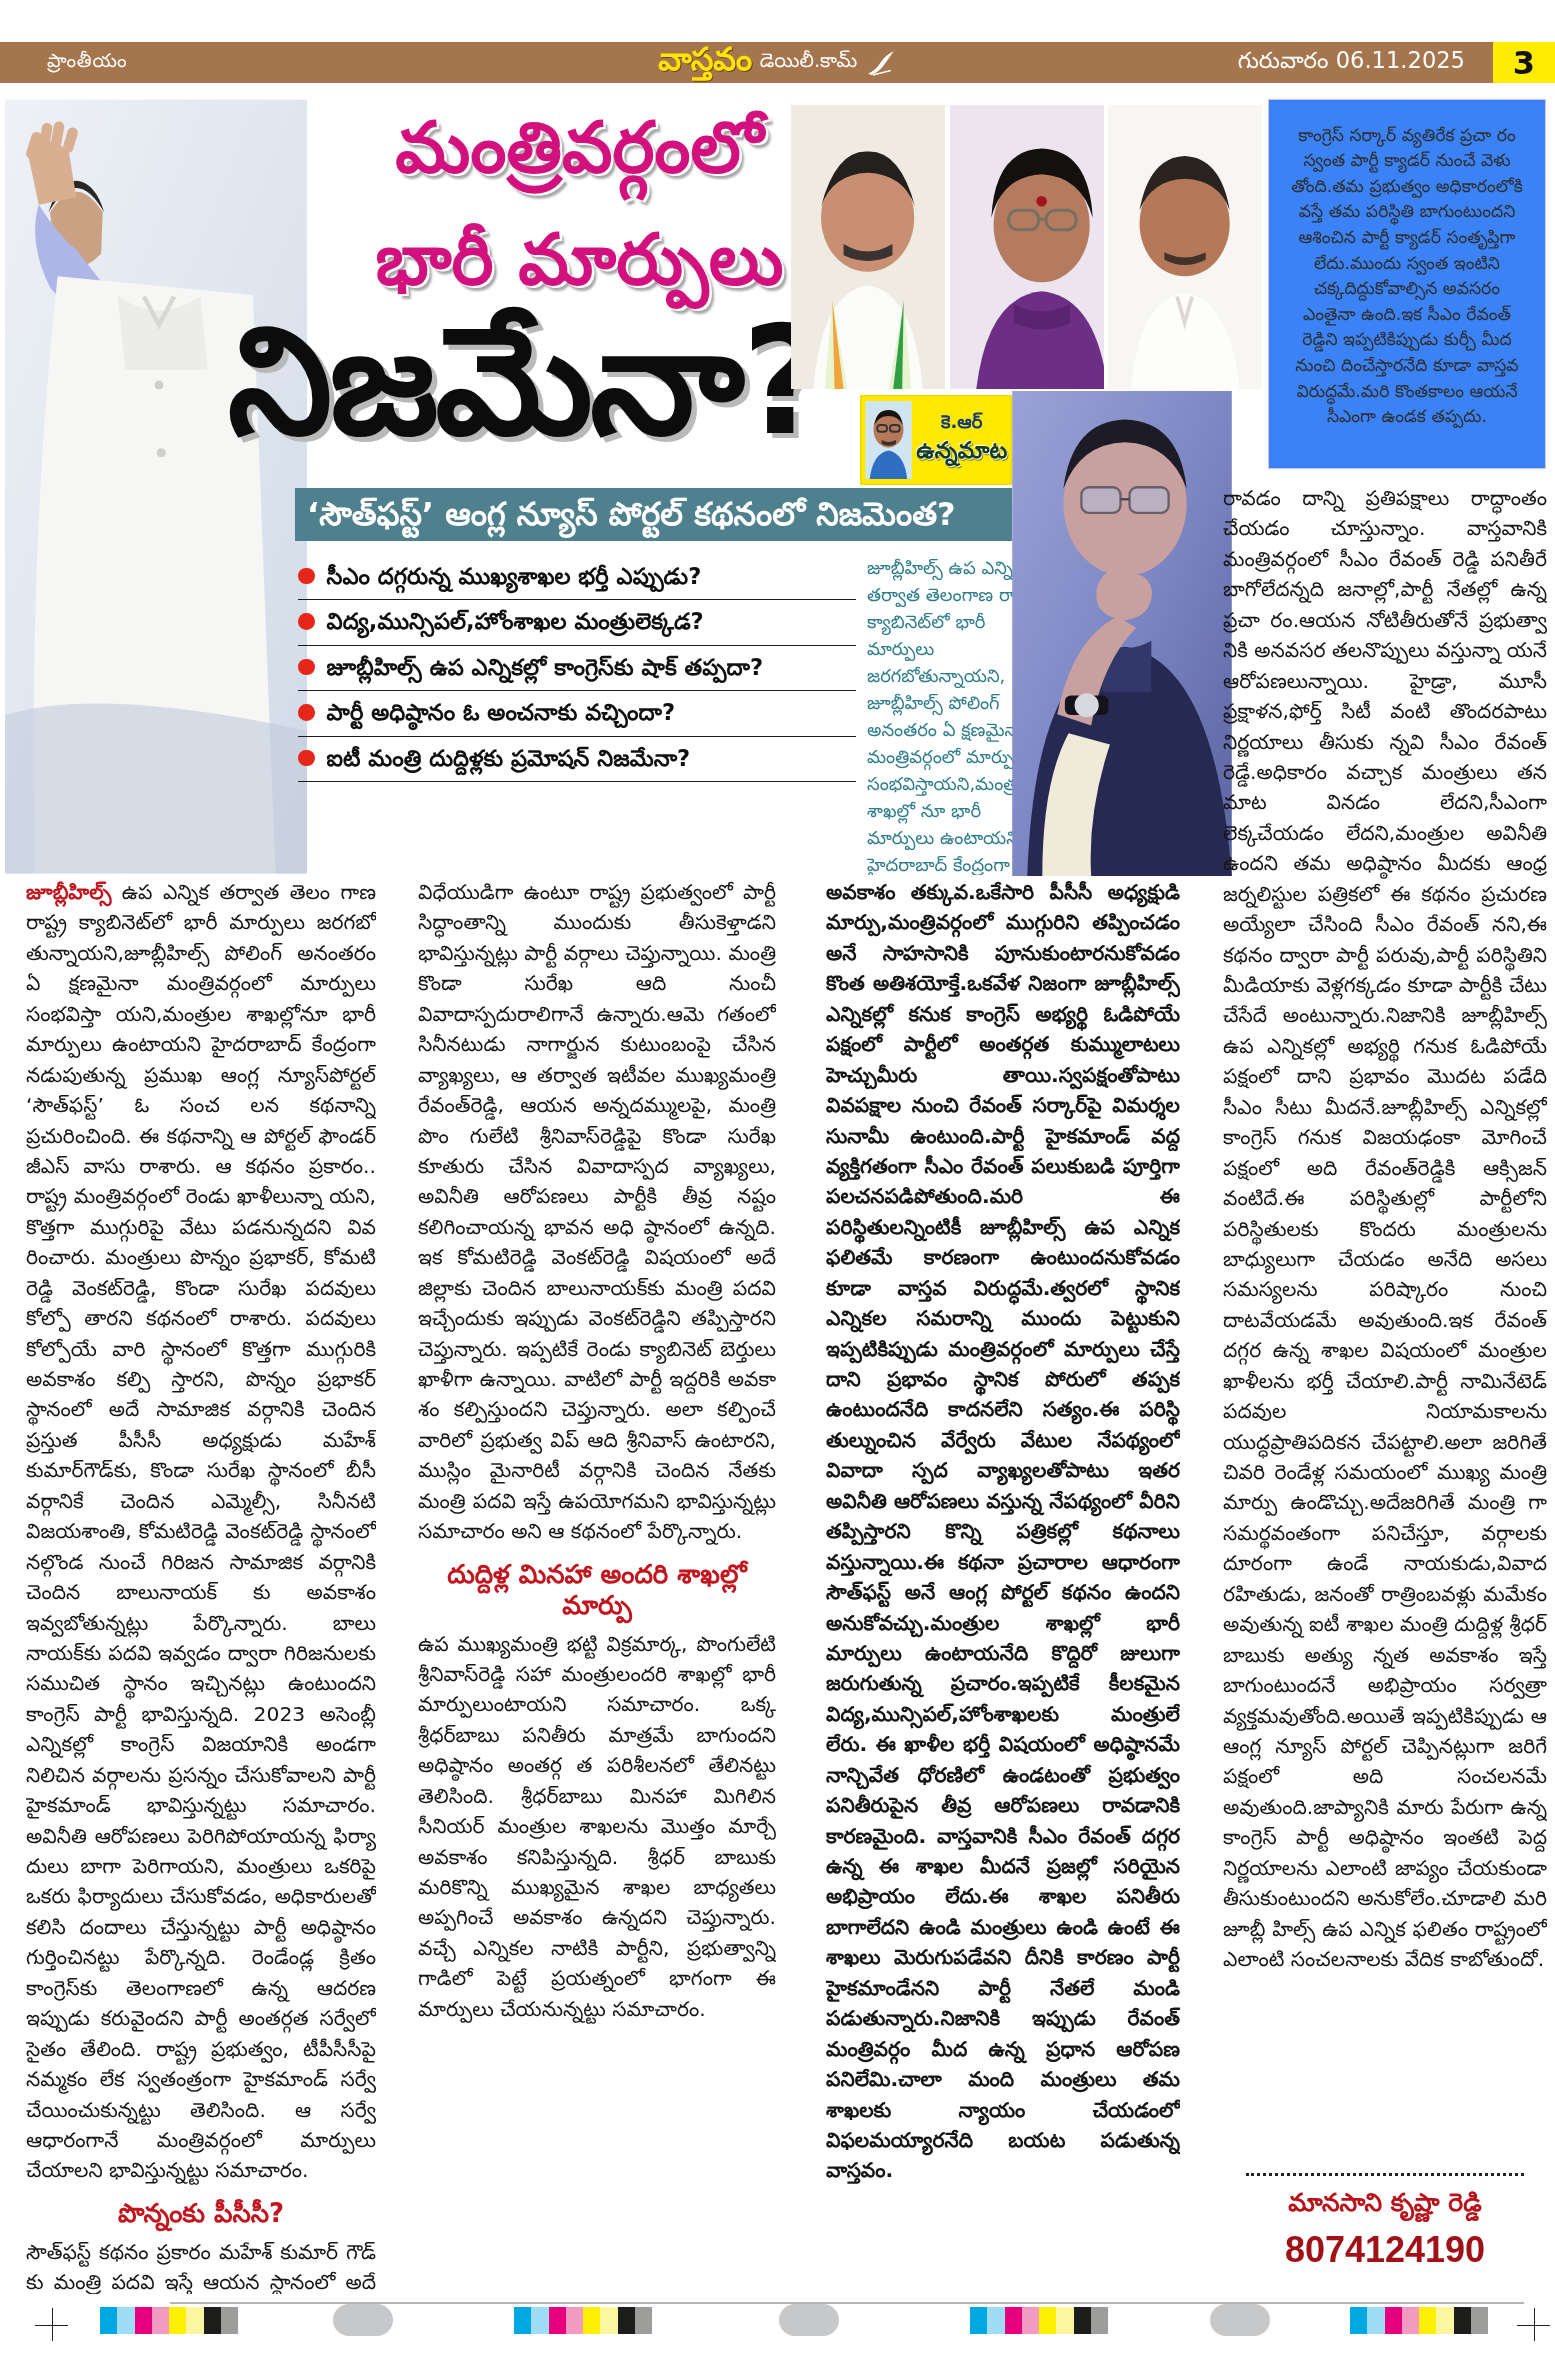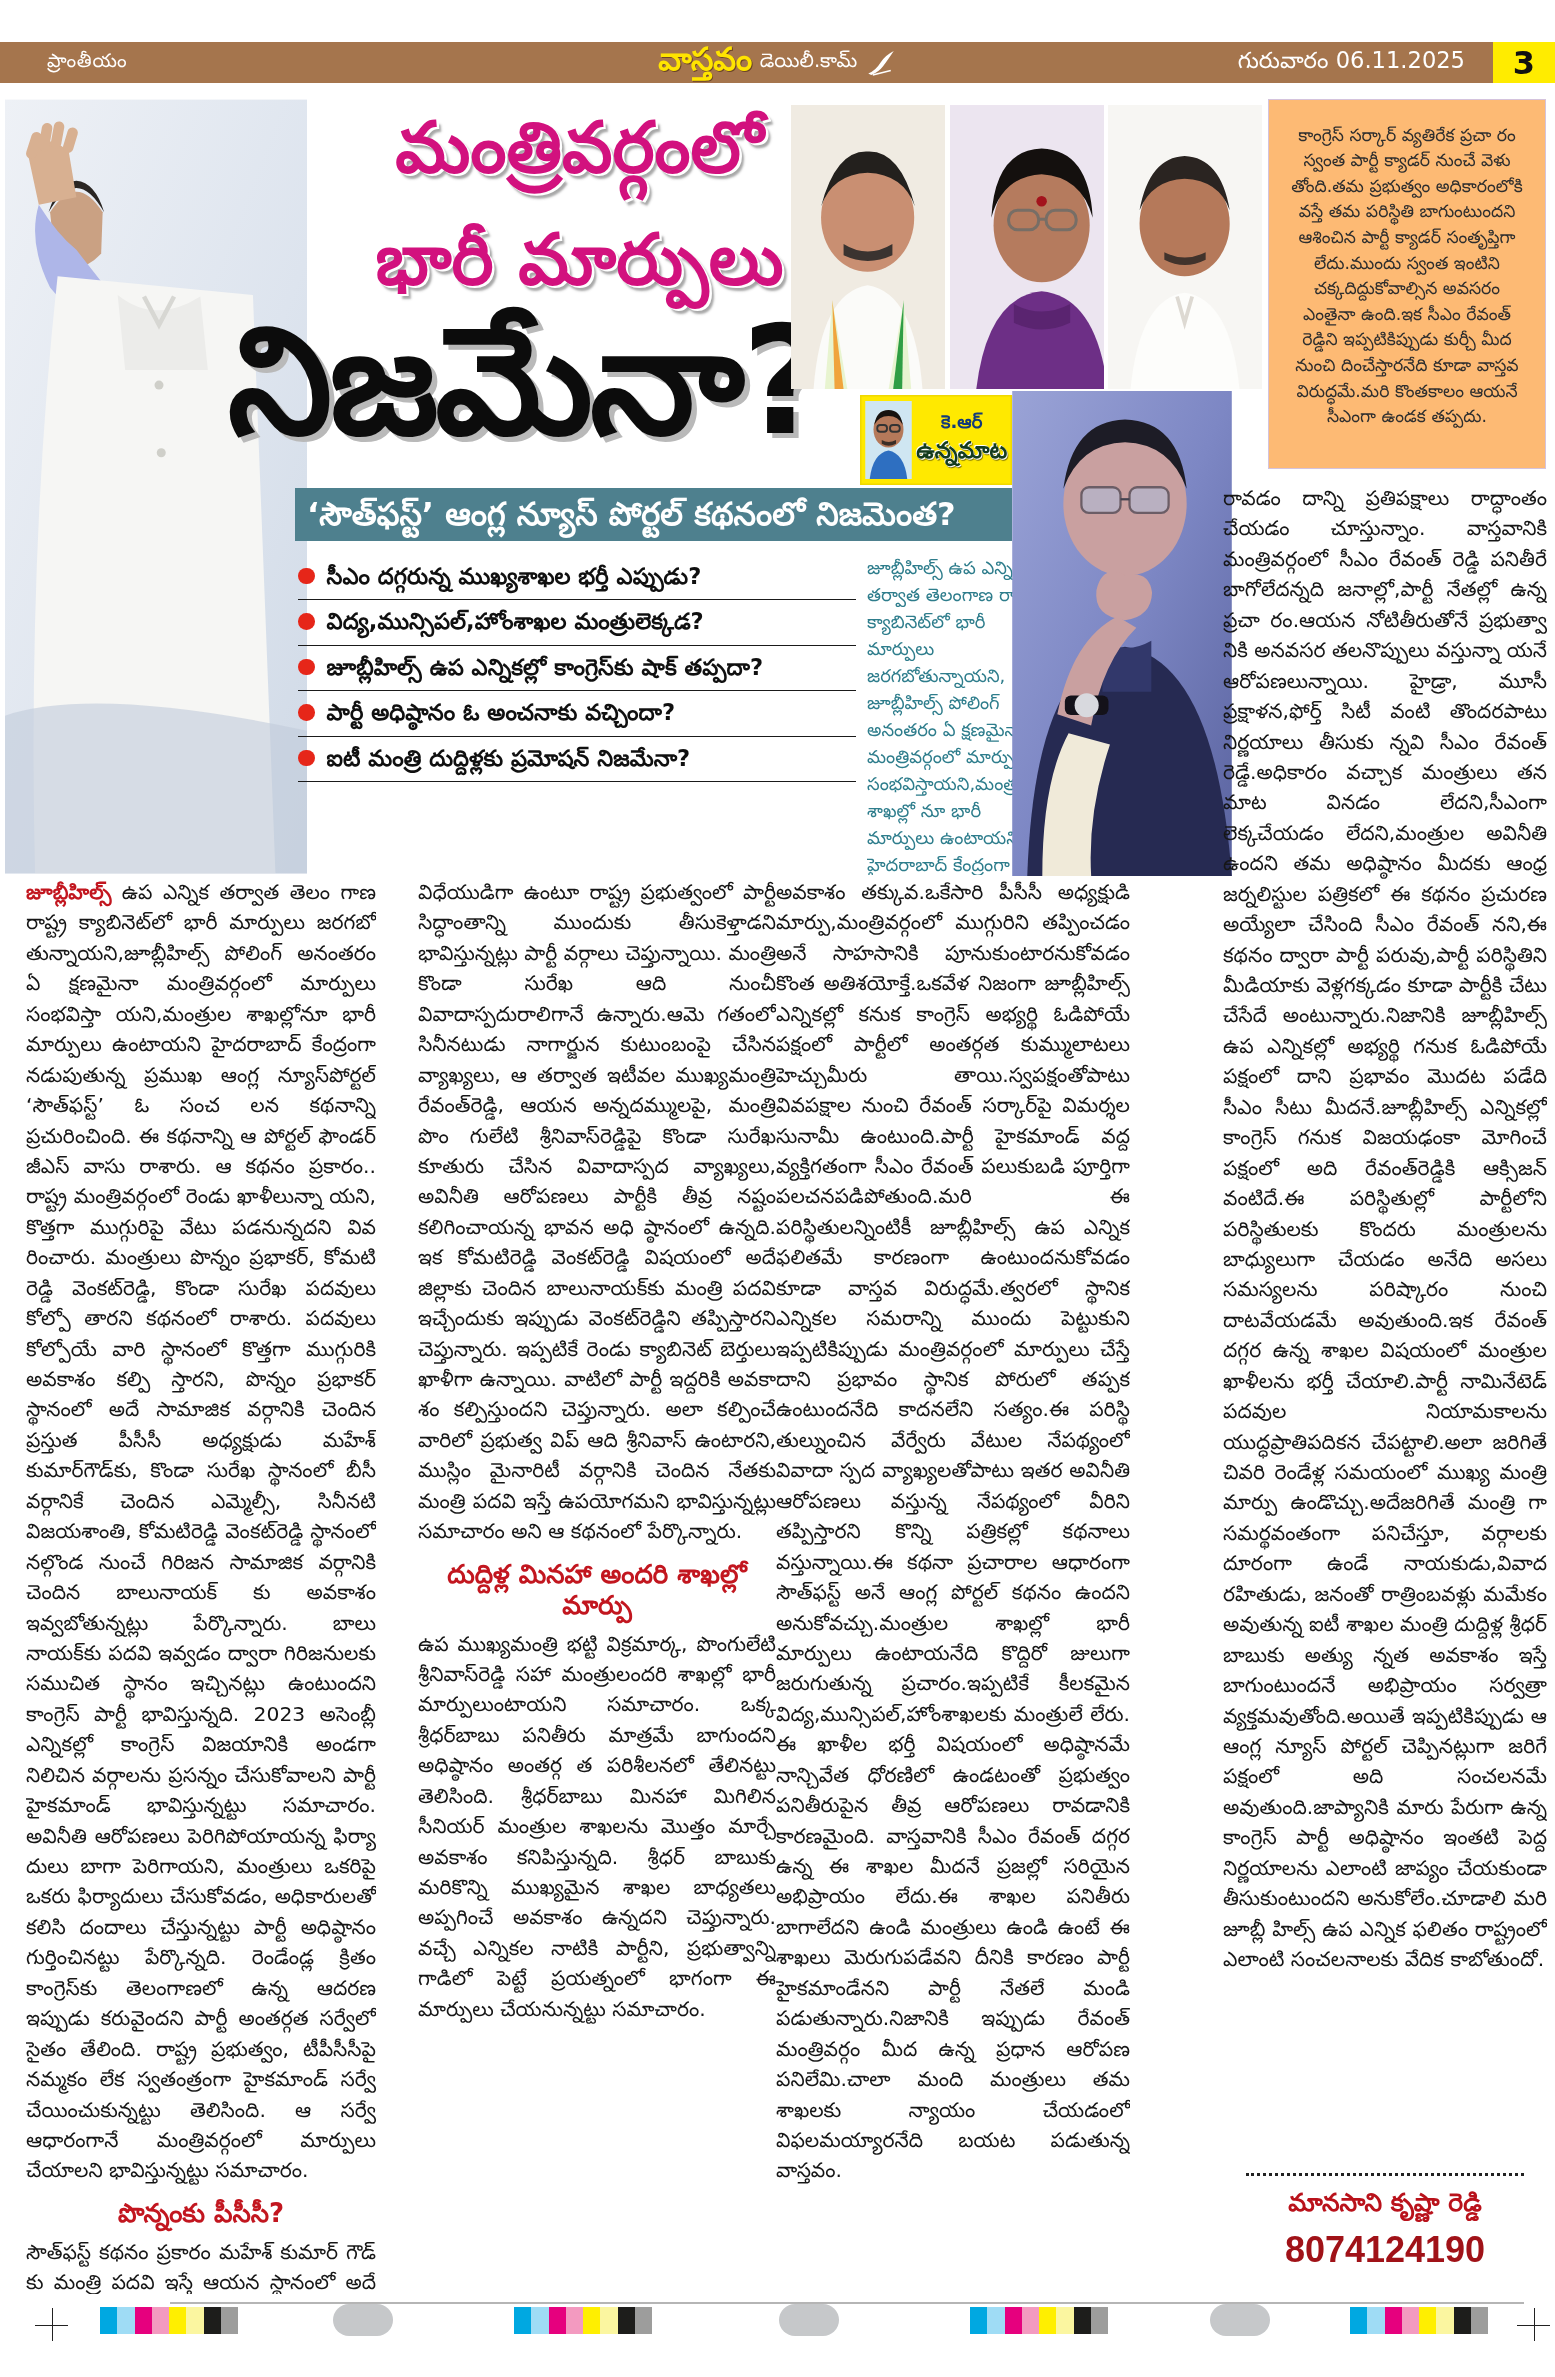--- a/index.html
+++ b/index.html
@@ -27,21 +27,21 @@
   .kicker{position:absolute;left:299px;width:561px;text-align:center;color:#d2117e;font-weight:bold;
           font-size:71px;line-height:1.05;white-space:nowrap;
           text-shadow:2.3px 2.3px 0 #ffffff,4.5px 4.5px 2.3px rgba(60,60,60,.45);}
   .kicker-1{top:111px;}
   .kicker-2{top:223px;}
   .main-headline{position:absolute;left:45px;top:307px;width:963px;text-align:center;
           font-size:149px;font-weight:900;color:#0c0c0c;line-height:1;white-space:nowrap;
           letter-spacing:-3px;text-shadow:5.3px 5.3px 0 #b9b9b9;}
 
   
-  .highlight-box{position:absolute;left:1268px;top:99px;width:278px;height:370px;background:#fdba74;
+  .highlight-box{position:absolute;left:1268px;top:99px;width:278px;height:370px;background:#3b82f6;
           border:0.8px solid #d4c3dd;box-sizing:border-box;padding:22.6px 18px;
           color:#2e2e2e;font-size:17.3px;line-height:1.48;font-weight:500;text-align:center;overflow:hidden;}
 
   
   .columnist-box{position:absolute;left:860px;top:395px;width:152px;height:90px;background:#ffe900;
           display:flex;align-items:center;z-index:4;box-shadow:0 0 0 1.5px #f0d800 inset;}
   .columnist-photo{width:47px;height:78px;margin-left:4.5px;overflow:hidden;flex:none;}
   .columnist-text{flex:1;text-align:center;}
   .columnist-name{color:#123a7a;font-size:18px;font-weight:bold;}
   .columnist-title{color:#143c1e;font-size:23px;font-weight:900;
@@ -61,21 +61,21 @@
 
   
   .intro-col{position:absolute;left:867px;top:554px;width:179px;height:321px;overflow:hidden;
            color:#2e7d8c;font-size:18px;line-height:1.5;font-weight:500;}
 
   
   .body-col{position:absolute;top:877px;height:1417px;overflow:hidden;text-align:justify;
            font-size:20.3px;line-height:1.5;color:#161616;}
   .col1{left:26px;width:350px;}
   .col2{left:418px;width:358px;}
-  .col3{left:776px;width:354px;}
+  .col3{left:826px;width:354px;font-weight:bold;}
   .col4{left:1223px;top:483px;width:324px;height:1685px;}
   .lead-word{color:#c2161f;font-weight:bold;}
   .body-subhead{color:#c2161f;font-weight:bold;text-align:center;font-size:26px;margin:12px 0 7.5px;line-height:1.2;}
   .para{margin:0;}
 
   
   .byline-block{position:absolute;left:1223px;top:2173px;width:324px;text-align:center;}
   .byline-dots{border-top:3.8px dotted #222;width:86%;margin:0 auto 12px;}
   .byline-name{color:#b9121b;font-size:25px;font-weight:bold;margin-bottom:6px;}
   .byline-phone{color:#a01218;font-size:36px;font-weight:bold;font-family:Liberation Sans, sans-serif;}

